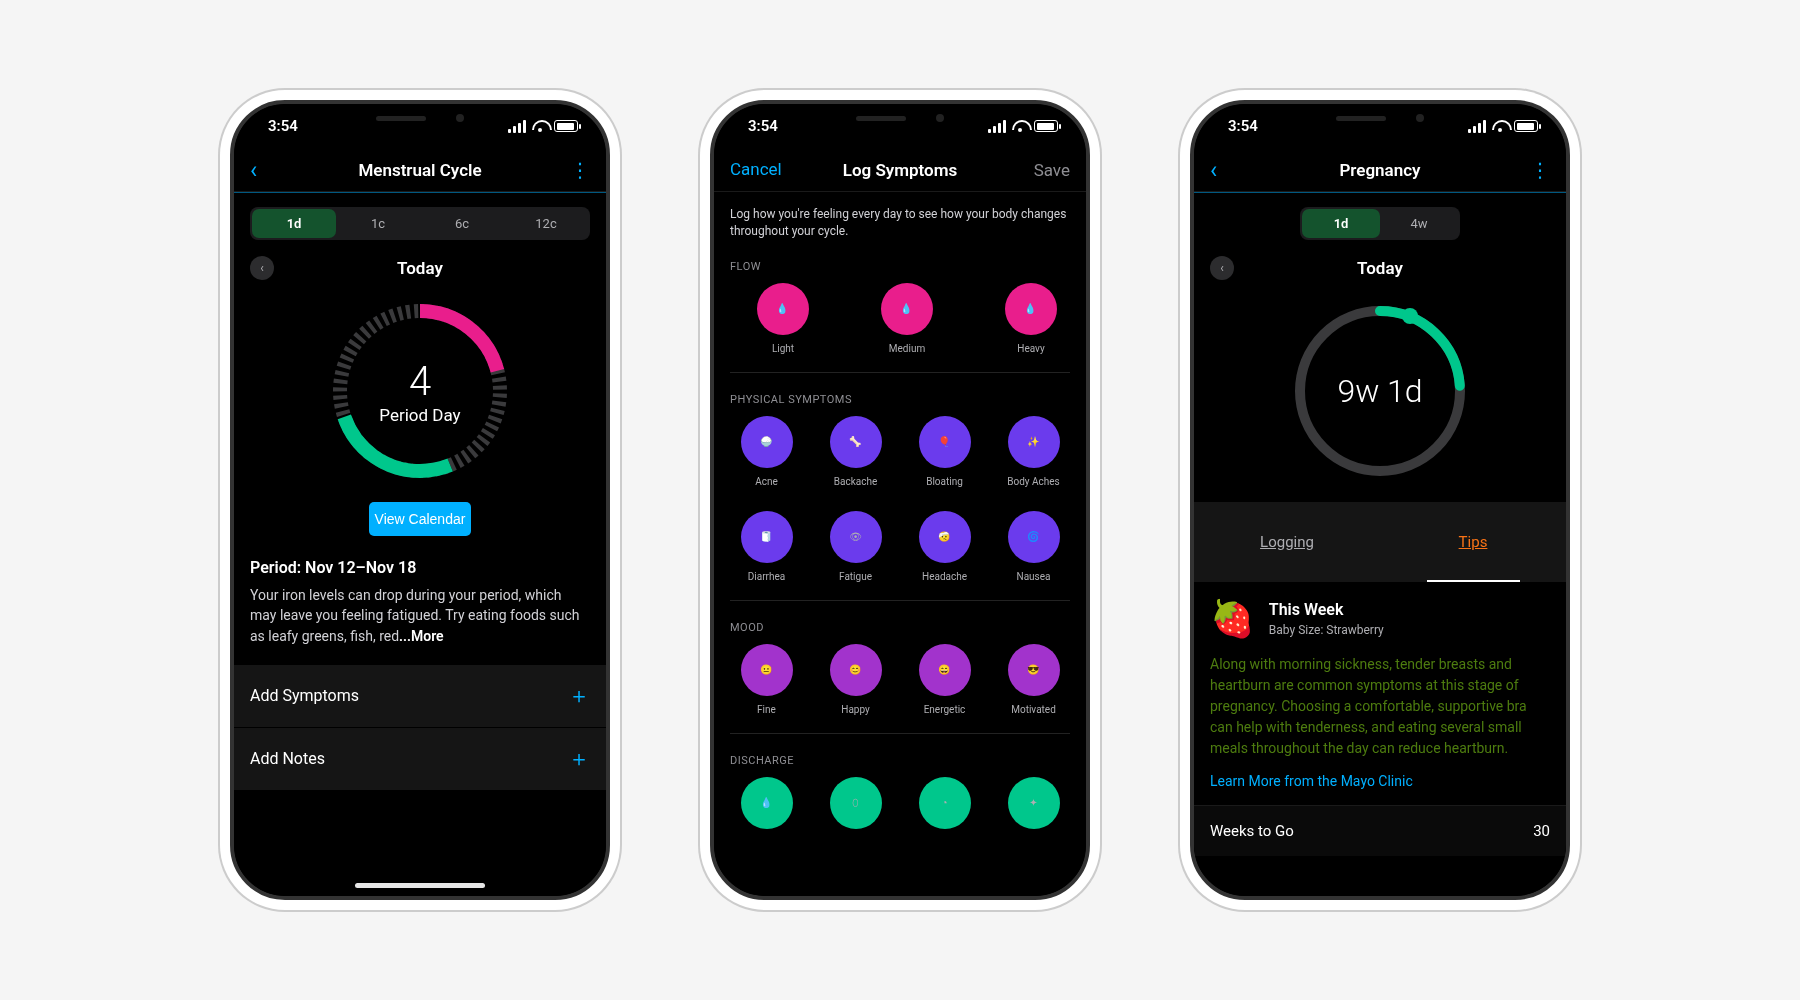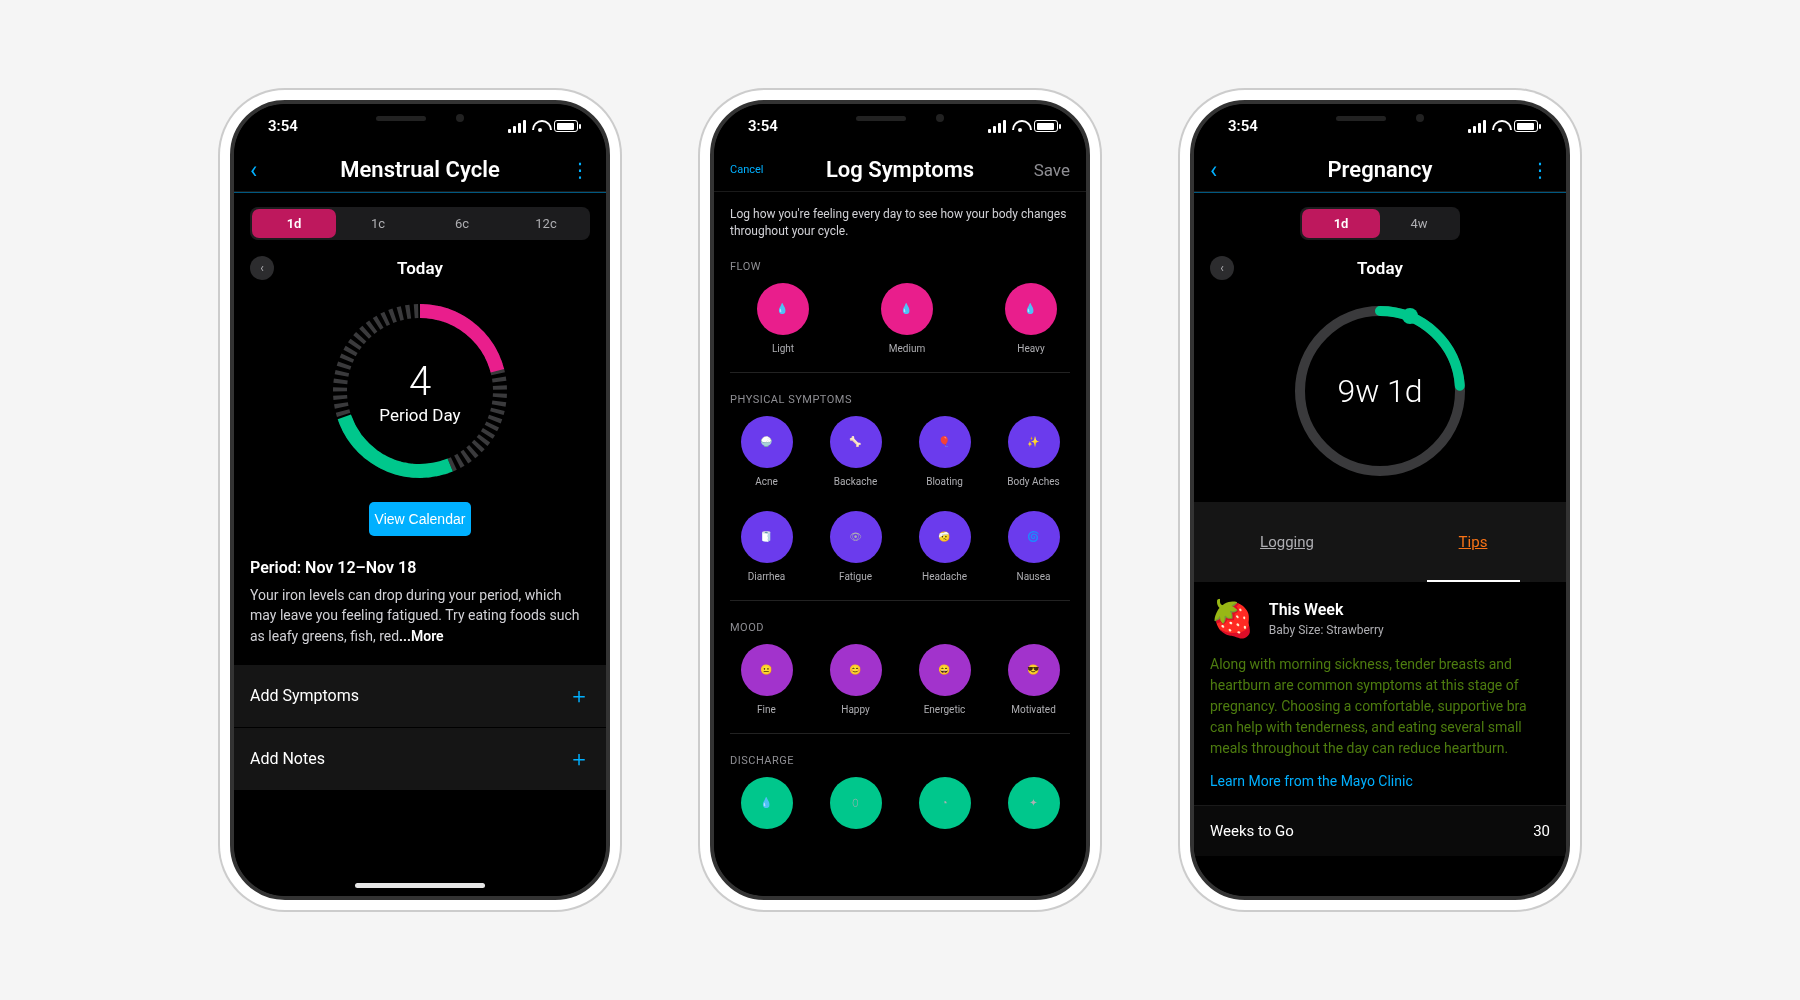--- a/index.html
+++ b/index.html
@@ -76,21 +76,21 @@
   .battery-fill { position:absolute; inset:1.5px 3px 1.5px 1.5px; background:#fff; border-radius:1px; }
 
   .nav-bar {
     height: 44px;
     display:flex;
     align-items:center;
     justify-content:center;
     position:relative;
     border-bottom:1px solid #1a1a1a;
   }
-  .nav-title { font-size:22px; font-weight:600; }
+  .nav-title { font-size:17px; font-weight:600; }
   .nav-left { position:absolute; left:16px; color:#00b0ff; font-size:24px; line-height:1; }
   .nav-right { position:absolute; right:16px; color:#00b0ff; font-size:20px; }
   .nav-text-btn { font-size:17px; color:#00b0ff; }
   .nav-text-btn.dim { color:#8e8e93; }
   .divider-line { height:1px; background:#00b0ff; opacity:.5; }
 
   .seg-control {
     margin:14px 16px 0 16px;
     background:#1c1c1e;
     border-radius:8px;
@@ -99,21 +99,21 @@
   }
   .seg-control .seg {
     flex:1;
     text-align:center;
     padding:7px 0;
     font-size:13px;
     color:#aeaeb2;
     border-radius:7px;
     cursor:pointer;
   }
-  .seg-control .seg.active { background:#be185d; color:#fff; font-weight:600; }
+  .seg-control .seg.active { background:#14532d; color:#fff; font-weight:600; }
 
   .date-header {
     display:flex;
     align-items:center;
     justify-content:center;
     padding:18px 16px 6px 16px;
     position:relative;
   }
   .date-header .prev {
     position:absolute; left:16px;
@@ -282,21 +282,21 @@
             <span></span>
             <span></span>
           </div>
         <div class="wifi"></div>
         <div class="battery">
             <div class="battery-fill"></div>
           </div>
       </div>
     </div>
     <div class="nav-bar">
-      <div class="nav-left nav-text-btn" style="font-size:11px">Cancel</div>
+      <div class="nav-left nav-text-btn" style="font-size:17px">Cancel</div>
       <div class="nav-title">Log Symptoms</div>
       <div class="nav-right nav-text-btn dim" style="font-size:17px">Save</div>
     </div>
 
     <div class="intro-text">Log how you're feeling every day to see how your body changes throughout your cycle.</div>
 
     <div class="section-label">FLOW</div>
     <div class="icon-grid" style="justify-content:flex-start; gap:30px; padding-left:22px;">
       <div class="icon-item">
         <div class="icon-circle pink">

